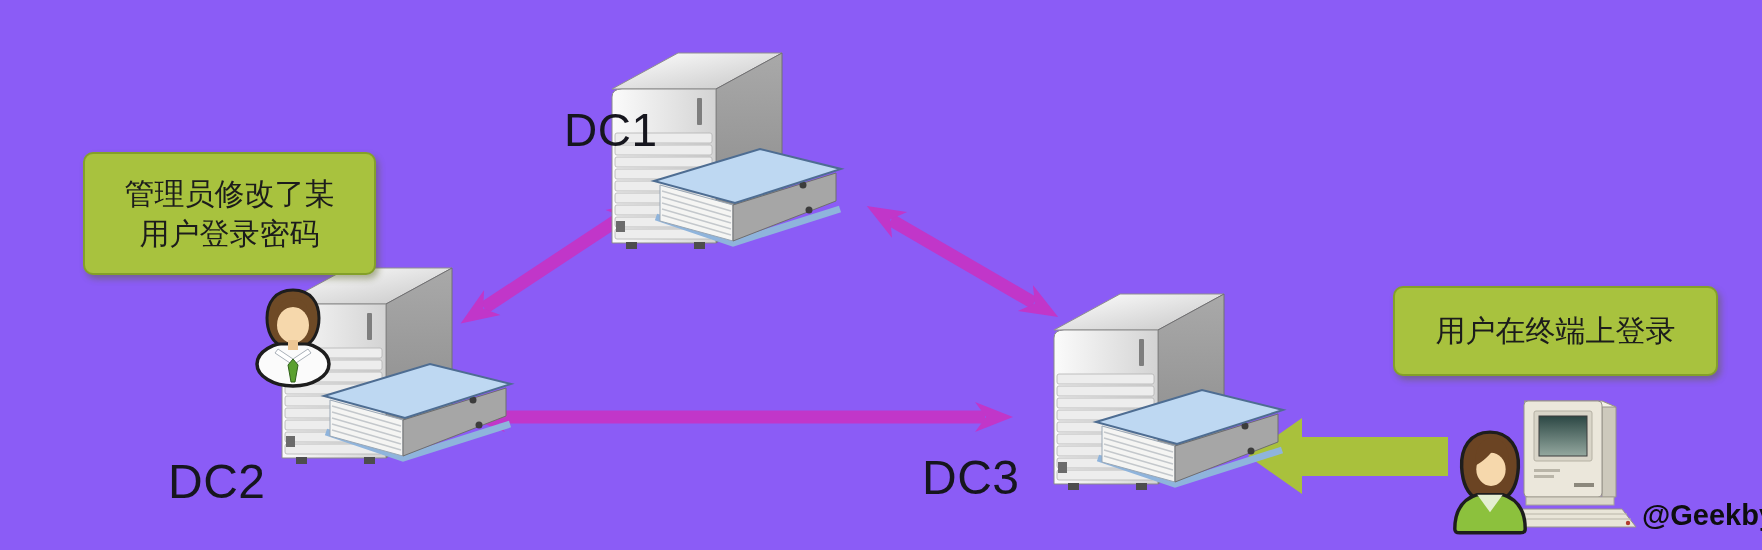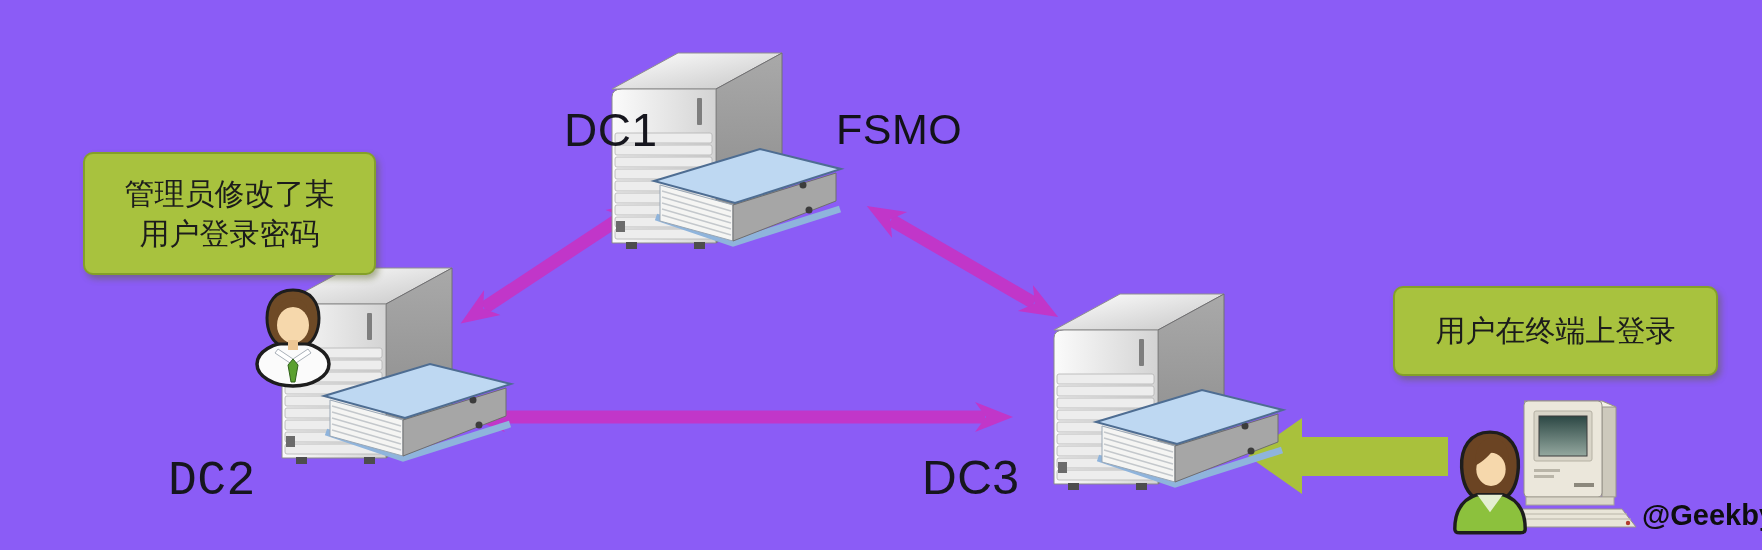--- a/index.html
+++ b/index.html
@@ -7,21 +7,21 @@
     position:relative;width:1762px;height:550px;background:#8b5cf6;overflow:hidden;
     font-family:"Liberation Sans","DejaVu Sans",sans-serif;
   }
   .abs{position:absolute;}
   .node-label{
     position:absolute;color:#16161e;font-size:46px;letter-spacing:0.5px;
     font-family:"Liberation Sans","DejaVu Sans",sans-serif;white-space:nowrap;
   }
   #label-dc1{left:564px;top:103px;}
   #label-fsmo{left:836px;top:105px;font-size:43px;color:#121218;}
-  #label-dc2{left:168px;top:454px;font-size:48px;font-family:Liberation Mono, monospace;}
+  #label-dc2{left:168px;top:454px;font-size:48px;}
   #label-dc3{left:922px;top:450px;font-size:48px;}
   .callout{
     position:absolute;background:#a8c23e;border:2px solid #84a029;border-radius:10px;
     color:#1c1c1c;font-size:30px;text-align:center;
     box-shadow:3px 4px 6px rgba(90,100,40,0.45);
     display:flex;flex-direction:column;justify-content:center;line-height:40px;
   }
   #callout-admin{left:83px;top:152px;width:289px;height:119px;}
   #callout-user{left:1393px;top:286px;width:321px;height:86px;}
   #arrow-layer{left:0;top:0;pointer-events:none;}
@@ -154,21 +154,20 @@
       <use href="#sym-admin"></use>
     </svg>
   <svg id="terminal-computer" class="abs" width="140" height="140">
       <use href="#sym-computer"></use>
     </svg>
   <svg id="terminal-person" class="abs" width="88" height="110">
       <use href="#sym-user"></use>
     </svg>
 
   <div id="label-dc1" class="node-label">DC1</div>
-  <div id="label-fsmo" class="node-label">FSMO</div>
   <div id="label-dc2" class="node-label">DC2</div>
   <div id="label-dc3" class="node-label">DC3</div>
 
   <div id="callout-user" class="callout">
     <div>用户在终端上登录</div>
   </div>
   <div id="callout-admin" class="callout">
     <div>管理员修改了某</div>
     <div>用户登录密码</div>
   </div>

